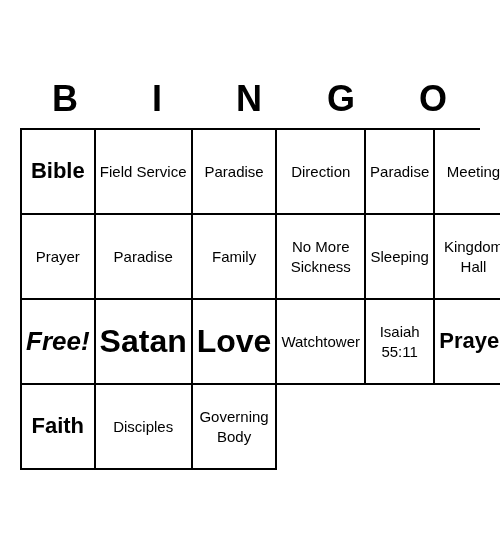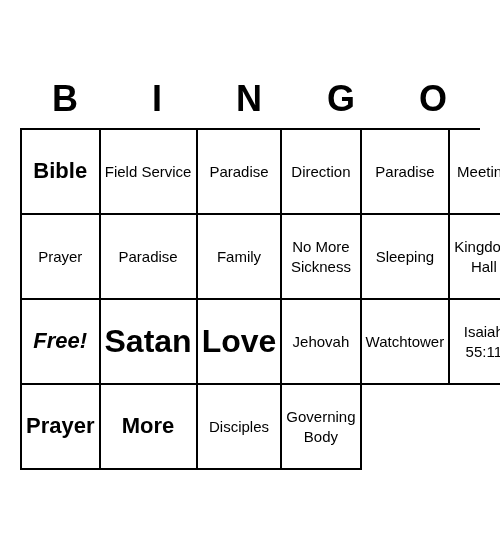--- a/index.html
+++ b/index.html
@@ -56,21 +56,21 @@
       font-size: 15px;
       line-height: 1.3;
     }
 
     .bingo-cell.large {
       font-size: 22px;
       font-weight: bold;
     }
 
     .bingo-cell.free {
-      font-size: 22px;
+      font-size: 26px;
       font-weight: bold;
       font-style: italic;
     }
 
     .bingo-cell.xlarge {
       font-size: 32px;
       font-weight: bold;
     }
   </style>
 </head>
@@ -93,21 +93,20 @@
       <div class="bingo-cell">Meeting</div>
       <div class="bingo-cell">Prayer</div>
       <div class="bingo-cell">Paradise</div>
       <div class="bingo-cell">Family</div>
       <div class="bingo-cell">No More Sickness</div>
       <div class="bingo-cell">Sleeping</div>
       <div class="bingo-cell">Kingdom Hall</div>
       <div class="bingo-cell free">Free!</div>
       <div class="bingo-cell xlarge">Satan</div>
       <div class="bingo-cell xlarge">Love</div>
-      <div class="bingo-cell">Jehovah</div>
       <div class="bingo-cell">Watchtower</div>
       <div class="bingo-cell">Isaiah 55:11</div>
       <div class="bingo-cell large">Prayer</div>
-      <div class="bingo-cell large">More</div>
+      <div class="bingo-cell large">Faith</div>
       <div class="bingo-cell">Disciples</div>
       <div class="bingo-cell">Governing Body</div>
     </div>
 </div>
 
 </body></html>

